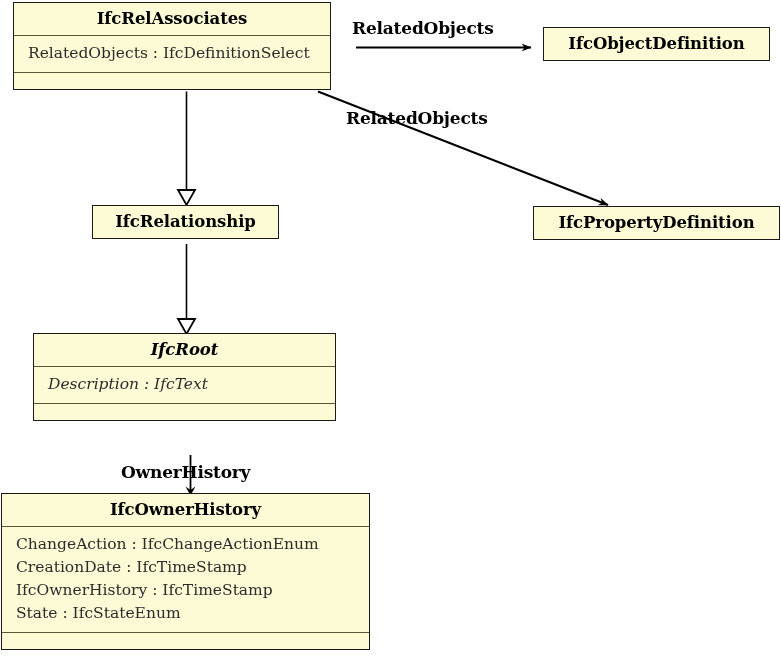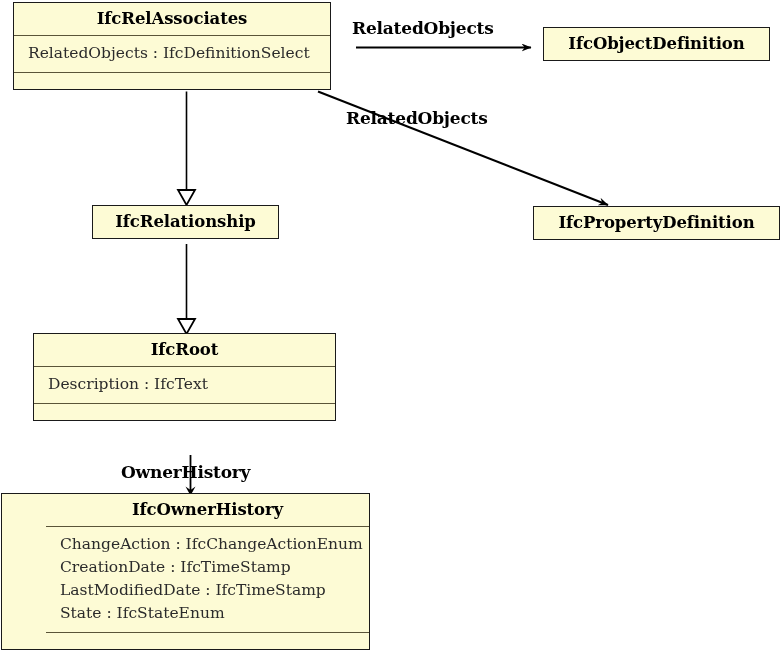--- a/index.html
+++ b/index.html
@@ -132,32 +132,32 @@
   </div>
 
   <div class="uml-class" style="left:533px; top:206px; width:247px;">
     <div class="compartment cmp-title">IfcPropertyDefinition</div>
   </div>
 
   <div class="uml-class" style="left:92px; top:205px; width:187px;">
     <div class="compartment cmp-title">IfcRelationship</div>
   </div>
 
-  <div class="uml-class" style="left:33px; top:333px; width:303px;">
+  <div class="uml-class" style="left:33px; top:333px; width:303px;font-style:italic;">
     <div class="compartment cmp-title">IfcRoot</div>
     <div class="compartment cmp-attrs">
       <div class="attr">Description : IfcText</div>
     </div>
     <div class="compartment cmp-empty"></div>
   </div>
 
-  <div class="uml-class" style="left:1px; top:493px; width:369px;padding-left:44px;">
+  <div class="uml-class" style="left:1px; top:493px; width:369px;">
     <div class="compartment cmp-title">IfcOwnerHistory</div>
     <div class="compartment cmp-attrs">
       <div class="attr">ChangeAction : IfcChangeActionEnum</div>
       <div class="attr">CreationDate : IfcTimeStamp</div>
-      <div class="attr">LastModifiedDate : IfcTimeStamp</div>
+      <div class="attr">IfcOwnerHistory : IfcTimeStamp</div>
       <div class="attr">State : IfcStateEnum</div>
     </div>
     <div class="compartment cmp-empty"></div>
   </div>
 
 </div>
 
 </body></html>

